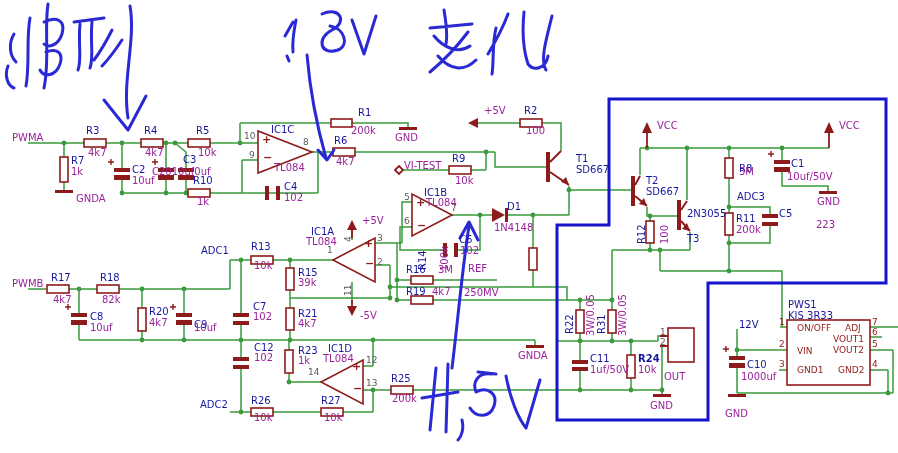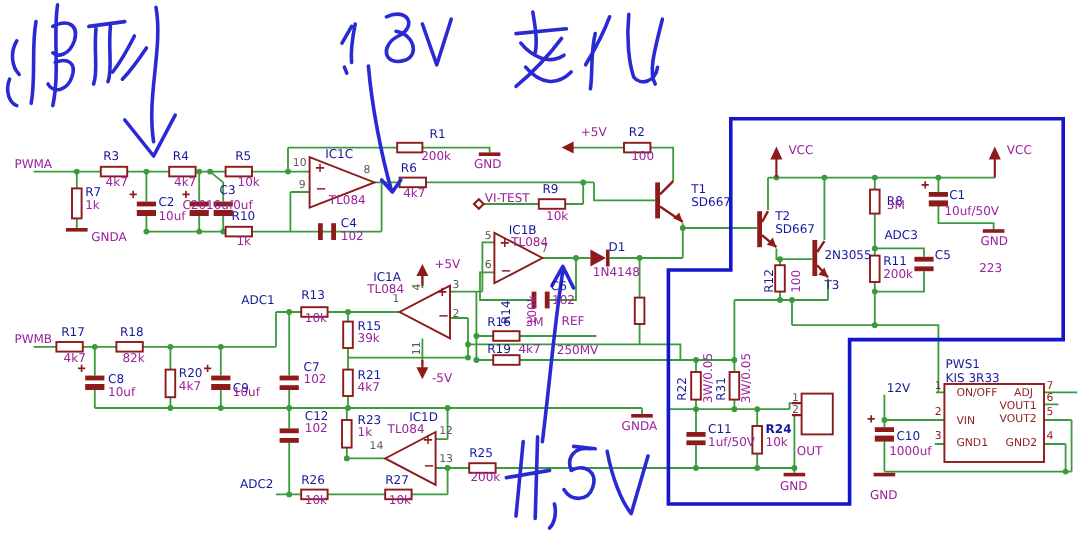--- a/index.html
+++ b/index.html
@@ -365,21 +365,21 @@
     <span class="lbl des" style="left: 298px; top: 268px;">R15</span>
     <span class="lbl val" style="left: 298px; top: 278px;">39k</span>
     <span class="lbl des" style="left: 298px; top: 309px;">R21</span>
     <span class="lbl val" style="left: 298px; top: 319px;">4k7</span>
     <span class="lbl des" style="left: 253px; top: 302px;">C7</span>
     <span class="lbl val" style="left: 253px; top: 312px;">102</span>
     <span class="lbl des" style="left: 254px; top: 343px;">C12</span>
     <span class="lbl val" style="left: 254px; top: 353px;">102</span>
     <span class="lbl des" style="left: 298px; top: 346px;">R23</span>
     <span class="lbl val" style="left: 298px; top: 356px;">1k</span>
-    <span class="lbl des" style="left: 341px; top: 344px; text-align: right;">IC1D</span>
+    <span class="lbl des" style="left: 328px; top: 344px; text-align: right;">IC1D</span>
     <span class="lbl val" style="left: 323px; top: 354px;">TL084</span>
     <span class="lbl des" style="left: 251px; top: 396px;">R26</span>
     <span class="lbl val" style="left: 254px; top: 413px;">10k</span>
     <span class="lbl des" style="left: 321px; top: 396px;">R27</span>
     <span class="lbl val" style="left: 324px; top: 413px;">10k</span>
     <span class="lbl des" style="left: 391px; top: 374px;">R25</span>
     <span class="lbl val" style="left: 392px; top: 394px;">200k</span>
     <span class="lbl des" style="left: 51px; top: 273px;">R17</span>
     <span class="lbl val" style="left: 53px; top: 295px;">4k7</span>
     <span class="lbl des" style="left: 100px; top: 273px;">R18</span>

